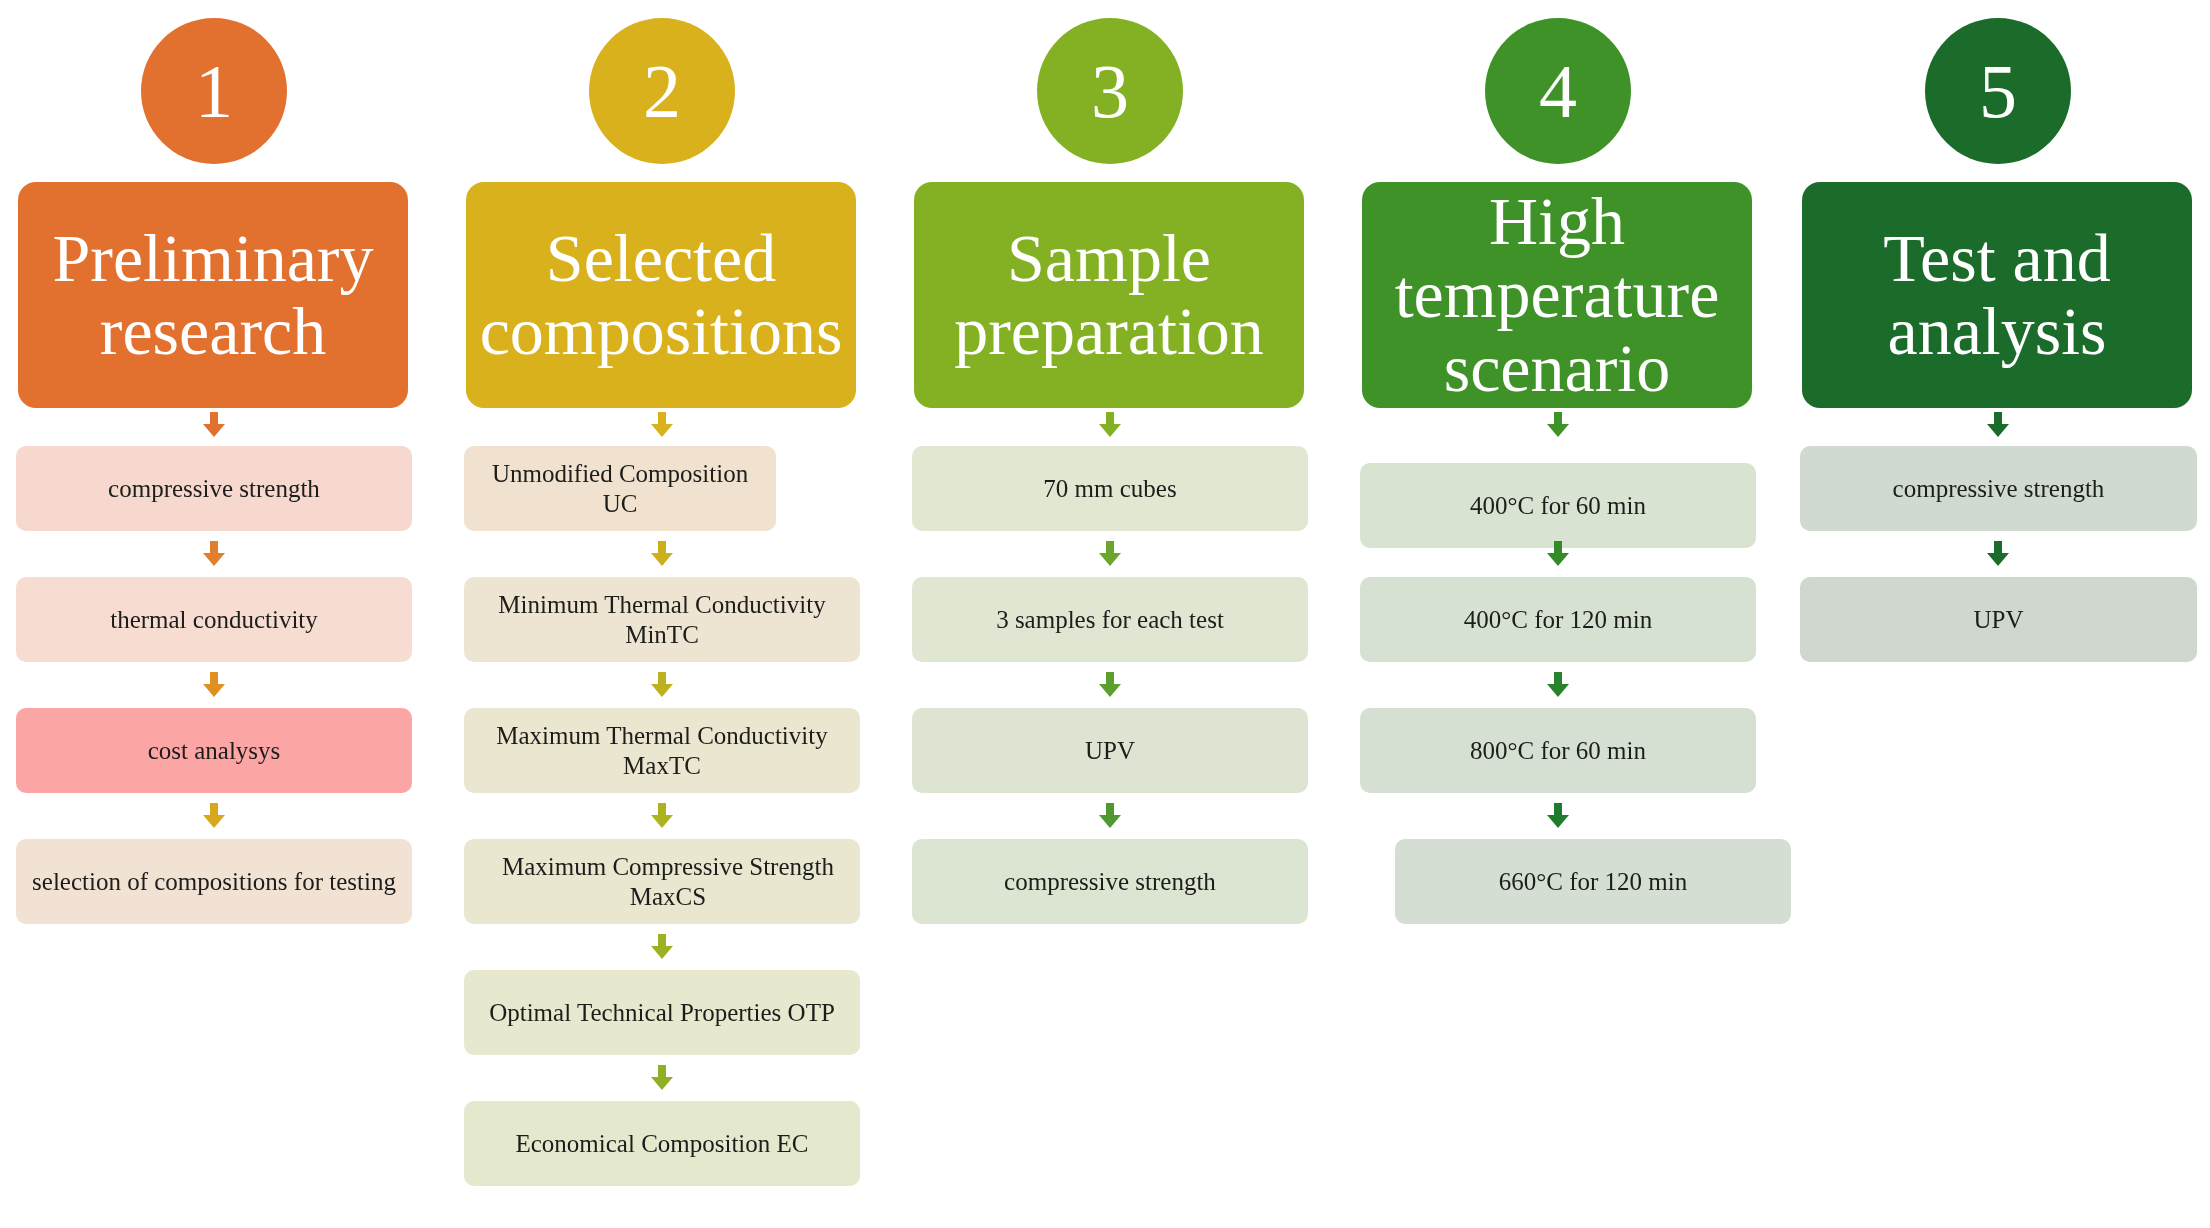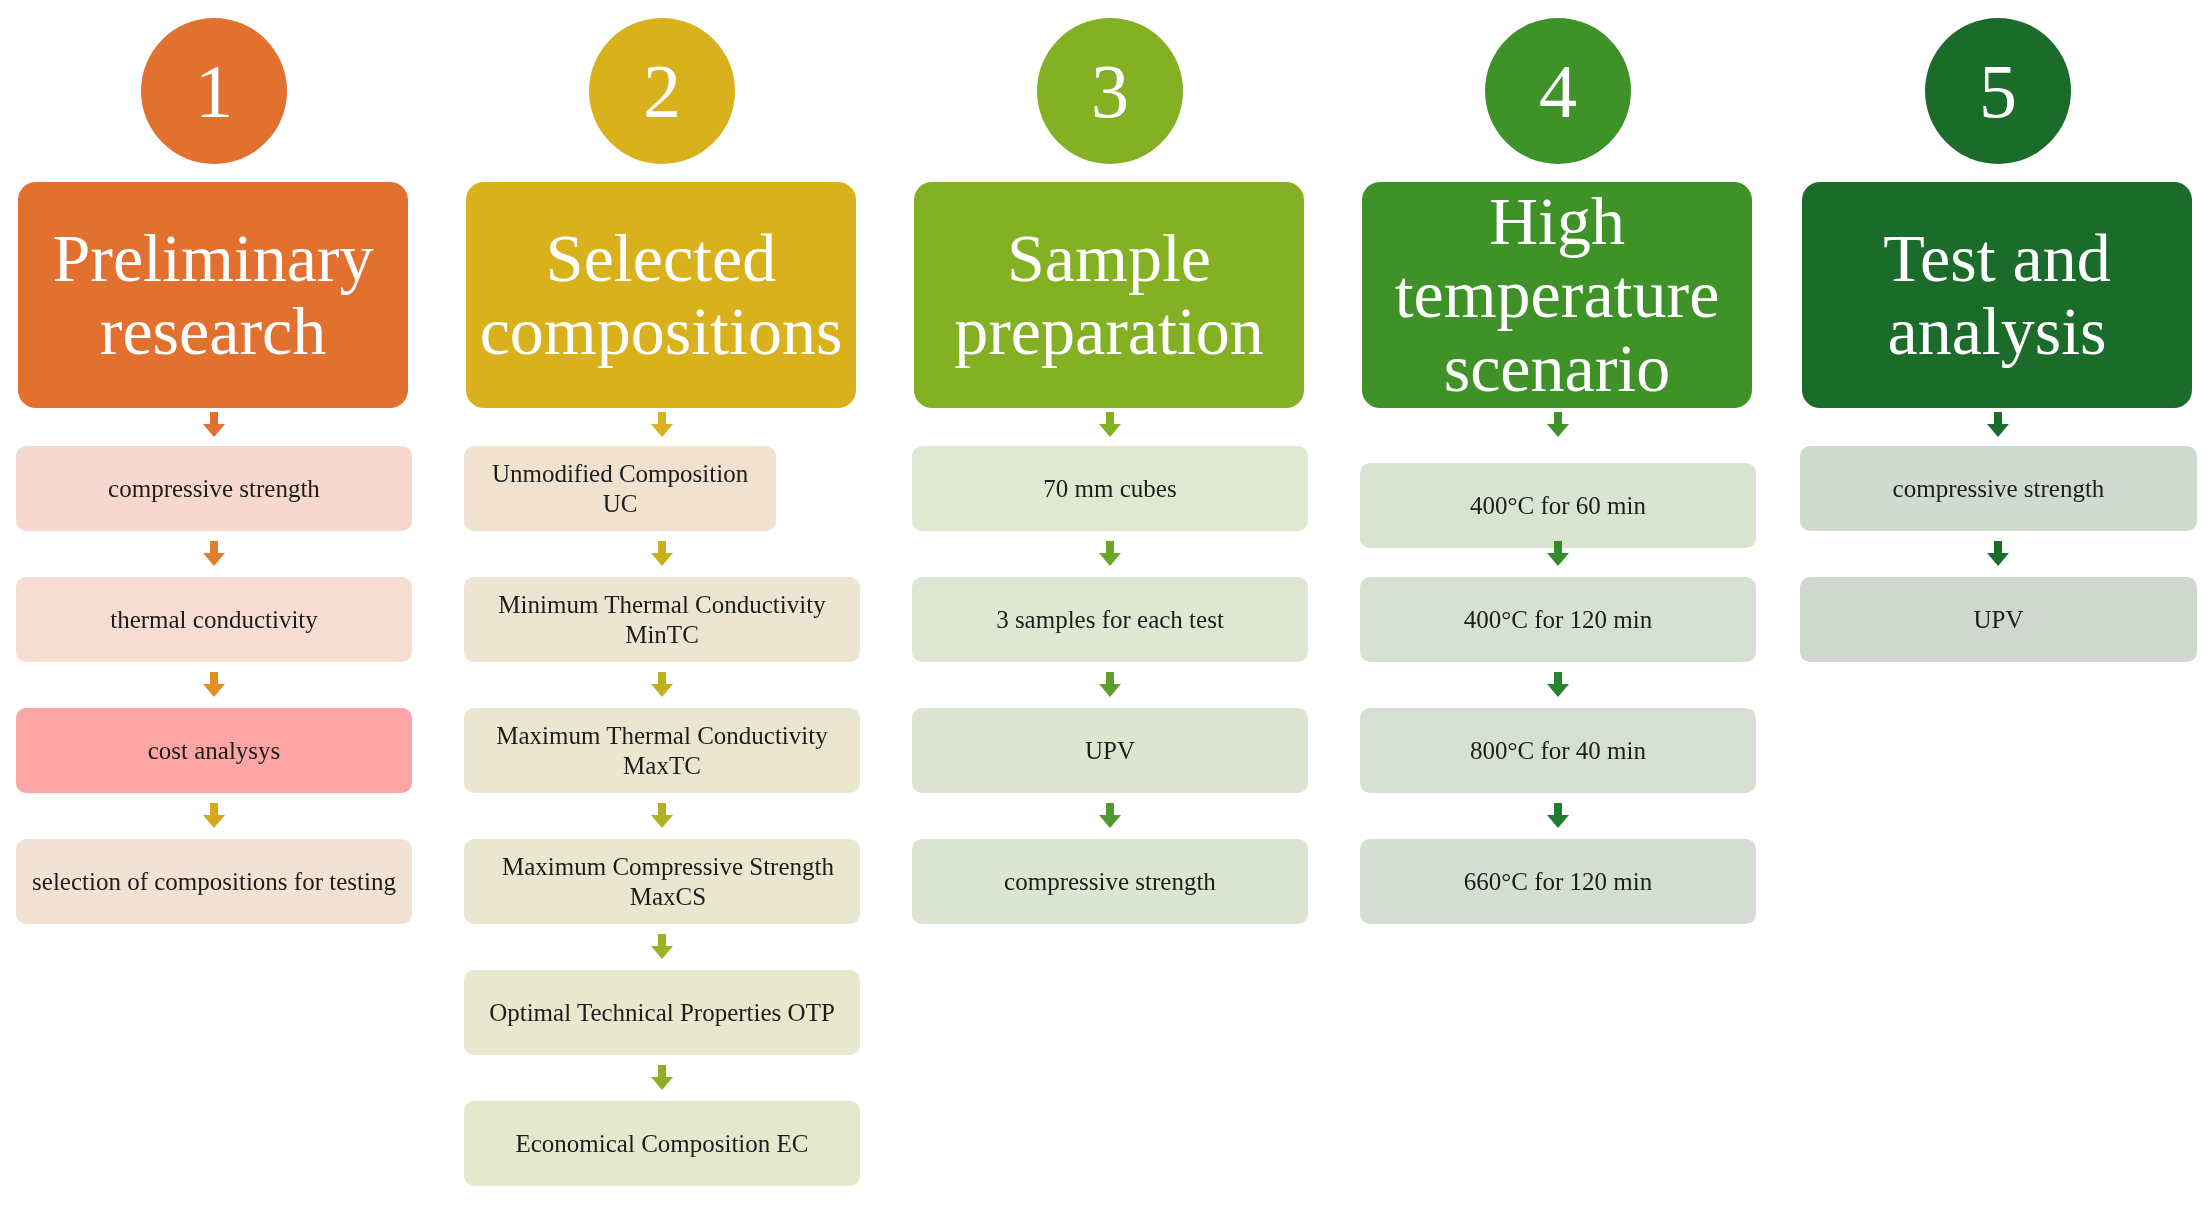--- a/index.html
+++ b/index.html
@@ -193,27 +193,27 @@
         <svg viewBox="0 0 24 26" xmlns="http://www.w3.org/2000/svg">
           <path d="M8 0 H16 V12 H23 L12 25 L1 12 H8 Z" fill="#328A29"></path>
         </svg>
       </div>
       <div class="sub-box" style="top: 577px; background: rgb(215, 225, 210); width: 396px;">400°C for 120 min</div>
       <div class="arrow" style="top: 672px;">
         <svg viewBox="0 0 24 26" xmlns="http://www.w3.org/2000/svg">
           <path d="M8 0 H16 V12 H23 L12 25 L1 12 H8 Z" fill="#29832C"></path>
         </svg>
       </div>
-      <div class="sub-box" style="top: 708px; background: rgb(214, 224, 210); width: 396px;">800°C for 40 min</div>
+      <div class="sub-box" style="top: 708px; background: rgb(214, 224, 210); width: 396px;">800°C for 60 min</div>
       <div class="arrow" style="top: 803px;">
         <svg viewBox="0 0 24 26" xmlns="http://www.w3.org/2000/svg">
           <path d="M8 0 H16 V12 H23 L12 25 L1 12 H8 Z" fill="#1F7C2F"></path>
         </svg>
       </div>
-      <div class="sub-box" style="top: 839px; background: rgb(212, 222, 210); width: 396px;">660°C for 120 min</div>
+      <div class="sub-box" style="top: 839px; background: rgb(212, 222, 210); width: 396px; margin-left: 35px;">660°C for 120 min</div>
     </div>
     <div class="column" style="left: 1800px;">
       <div class="step-circle" style="background: rgb(27, 107, 43);">5</div>
       <div class="header-box" style="background: rgb(27, 107, 43); left: 2px; width: 390px;">Test and analysis</div>
       <div class="arrow" style="top: 412px;">
         <svg viewBox="0 0 24 26" xmlns="http://www.w3.org/2000/svg">
           <path d="M8 0 H16 V12 H23 L12 25 L1 12 H8 Z" fill="#1B6B2B"></path>
         </svg>
       </div>
       <div class="sub-box" style="top: 446px; background: rgb(208, 218, 208); width: 397px;">compressive strength</div>

